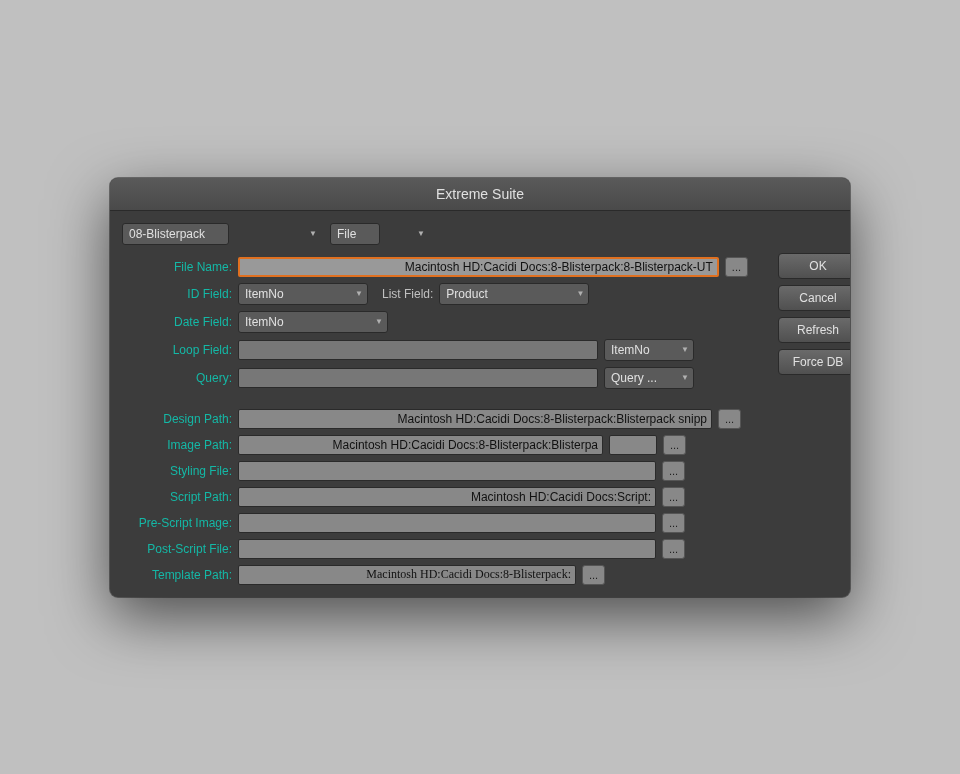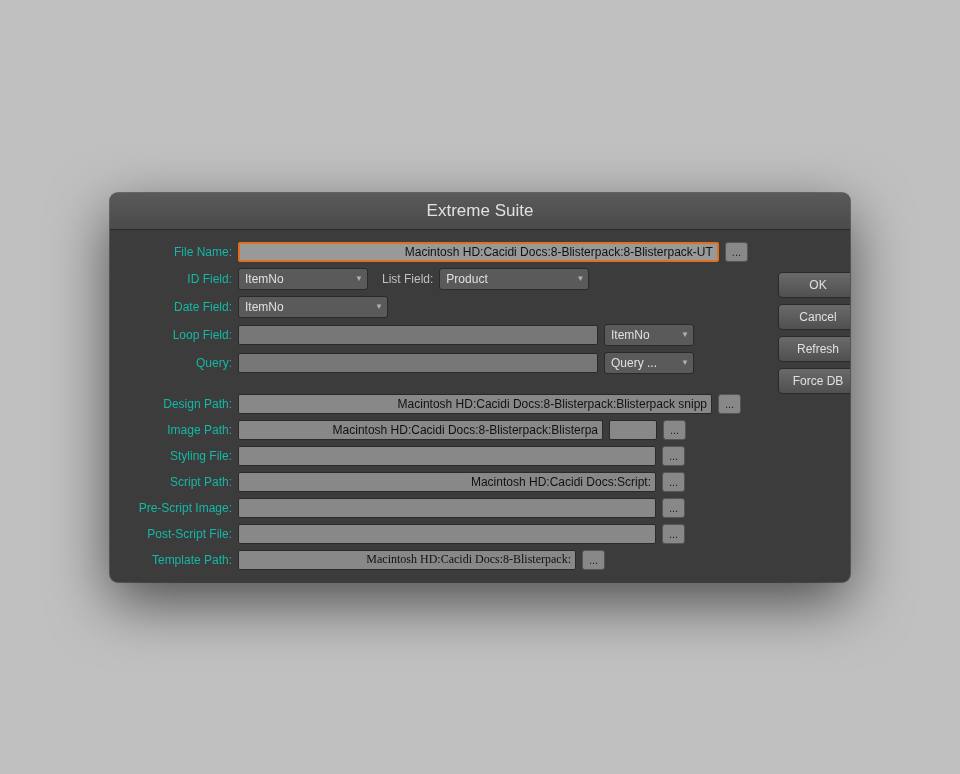--- a/index.html
+++ b/index.html
@@ -21,21 +21,21 @@
       border-radius: 8px;
       box-shadow: 0 20px 60px rgba(0,0,0,0.6), 0 0 0 1px rgba(0,0,0,0.4);
       overflow: hidden;
     }
 
     .title-bar {
       background: linear-gradient(to bottom, #5a5a5a, #4a4a4a);
       text-align: center;
       padding: 8px 0;
       color: #e0e0e0;
-      font-size: 17px;
+      font-size: 14px;
       font-weight: 500;
       border-bottom: 1px solid #2a2a2a;
     }
 
     .dialog-content {
       display: flex;
       flex-direction: row;
       padding: 12px;
       gap: 10px;
     }
@@ -196,20 +196,32 @@
 <body>
 
 <div class="dialog-window">
   <div class="title-bar">
     <span>Extreme Suite</span>
   </div>
 
   <div class="dialog-content">
     <div class="main-area">
 
+      <div class="top-row">
+        <div class="select-with-arrow top-dropdown-1">
+          <select>
+            <option>08-Blisterpack</option>
+          </select>
+        </div>
+        <div class="select-with-arrow top-dropdown-2">
+          <select>
+            <option>File</option>
+          </select>
+        </div>
+      </div>
 
       <div class="form-rows">
 
         <div class="form-row">
           <span class="form-label">File Name:</span>
           <input type="text" class="text-input text-input-wide highlighted" style="width: 415px;" value="Macintosh HD:Cacidi Docs:8-Blisterpack:8-Blisterpack-UT">
           <button class="browse-btn">...</button>
         </div>
 
         <div class="form-row">

